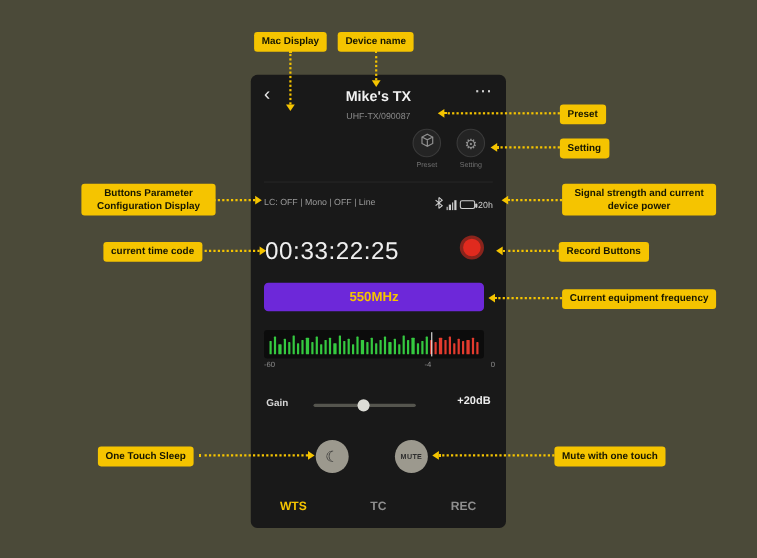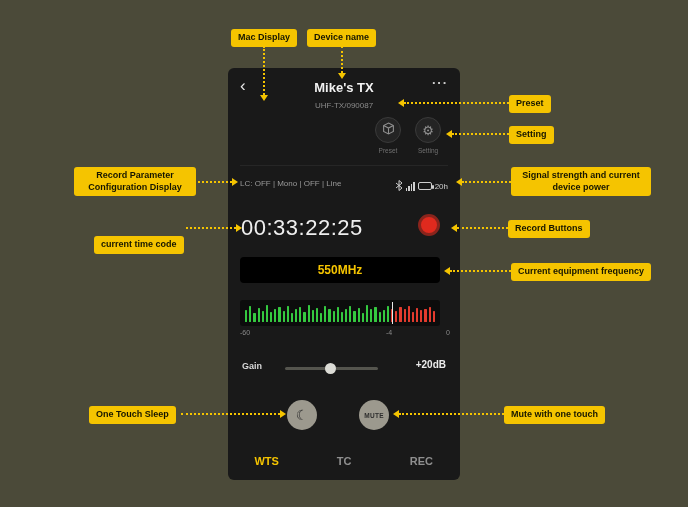--- a/index.html
+++ b/index.html
@@ -24,21 +24,21 @@
   .status-icons{position:absolute;right:12px;top:109px;display:flex;align-items:center;gap:3px;}
   .sig-bars{display:flex;align-items:flex-end;gap:1px;height:9px;}
   .sig-bars i{display:block;width:1.5px;background:#d0d0d0;}
   .battery{width:14px;height:8px;border:1px solid #cfcfcf;border-radius:2px;position:relative;padding:1px;}
   .battery .fill{height:100%;width:70%;background:#cfcfcf;}
   .battery .cap{position:absolute;right:-3px;top:2px;width:2px;height:4px;background:#cfcfcf;border-radius:1px;}
   .battery-text{font-size:8px;color:#cfcfcf;text-align:center;}
   .timecode{position:absolute;left:13px;top:147px;font-size:22px;color:#efefef;letter-spacing:0.5px;}
   .record-btn{position:absolute;left:190px;top:146px;width:22px;height:22px;border-radius:50%;
               background:#e02a1e;border:3px solid #8a241c;cursor:pointer;}
-  .freq-box{position:absolute;left:12px;top:189px;width:200px;height:26px;background:#000000;border-radius:4px;
+  .freq-box{position:absolute;left:12px;top:189px;width:200px;height:26px;background:#6d28d9;border-radius:4px;
             text-align:center;line-height:26px;font-size:12px;font-weight:bold;color:#f5c400;cursor:pointer;}
   .meter-box{position:absolute;left:12px;top:232px;width:200px;height:26px;background:#0c0c0c;border-radius:3px;padding:4px 5px;}
   .meter-bars{display:flex;align-items:flex-end;gap:2px;height:100%;width:100%;}
   .seg{flex:1;border-radius:0.5px;}
   .meter-divider{position:absolute;top:2px;bottom:2px;width:1px;background:#e8e8e8;}
   .tick{position:absolute;top:261px;font-size:7px;color:#8a8a8a;}
   .gain-label{position:absolute;left:14px;top:293px;font-size:9px;font-weight:bold;color:#d8d8d8;}
   .gain-track{position:absolute;left:57px;top:299px;width:93px;height:3px;background:#55554e;border-radius:2px;cursor:pointer;}
   .gain-handle{position:absolute;top:-4px;width:11px;height:11px;border-radius:50%;background:#dcdcd6;cursor:grab;}
   .gain-value{position:absolute;right:14px;top:291px;font-size:10px;font-weight:bold;color:#ececec;}
@@ -195,29 +195,29 @@
 <div class="arrow a-down" style="left:338px;top:73px;"></div>
 
 <div class="badge" style="left:509px;top:95px;">Preset</div>
 <div class="line-h" style="left:404px;top:102px;width:105px;"></div>
 <div class="arrow a-left" style="left:398px;top:99px;"></div>
 
 <div class="badge" style="left:509px;top:126px;">Setting</div>
 <div class="line-h" style="left:452px;top:133px;width:57px;"></div>
 <div class="arrow a-left" style="left:446px;top:130px;"></div>
 
-<div class="badge wrap" style="left:74px;top:167px;width:108px;">Record Parameter Configuration Display</div>
+<div class="badge wrap" style="left:74px;top:167px;width:108px;">Buttons Parameter Configuration Display</div>
 <div class="line-h" style="left:190px;top:181px;width:42px;"></div>
 <div class="arrow a-right" style="left:232px;top:178px;"></div>
 
 <div class="badge wrap" style="left:511px;top:167px;width:126px;">Signal strength and current device power</div>
 <div class="line-h" style="left:462px;top:181px;width:49px;"></div>
 <div class="arrow a-left" style="left:456px;top:178px;"></div>
 
-<div class="badge" style="left:94px;top:236px;">current time code</div>
+<div class="badge" style="left:94px;top:220px;">current time code</div>
 <div class="line-h" style="left:186px;top:227px;width:50px;"></div>
 <div class="arrow a-right" style="left:236px;top:224px;"></div>
 
 <div class="badge" style="left:508px;top:220px;">Record Buttons</div>
 <div class="line-h" style="left:457px;top:227px;width:51px;"></div>
 <div class="arrow a-left" style="left:451px;top:224px;"></div>
 
 <div class="badge" style="left:511px;top:263px;">Current equipment frequency</div>
 <div class="line-h" style="left:450px;top:270px;width:61px;"></div>
 <div class="arrow a-left" style="left:444px;top:267px;"></div>

